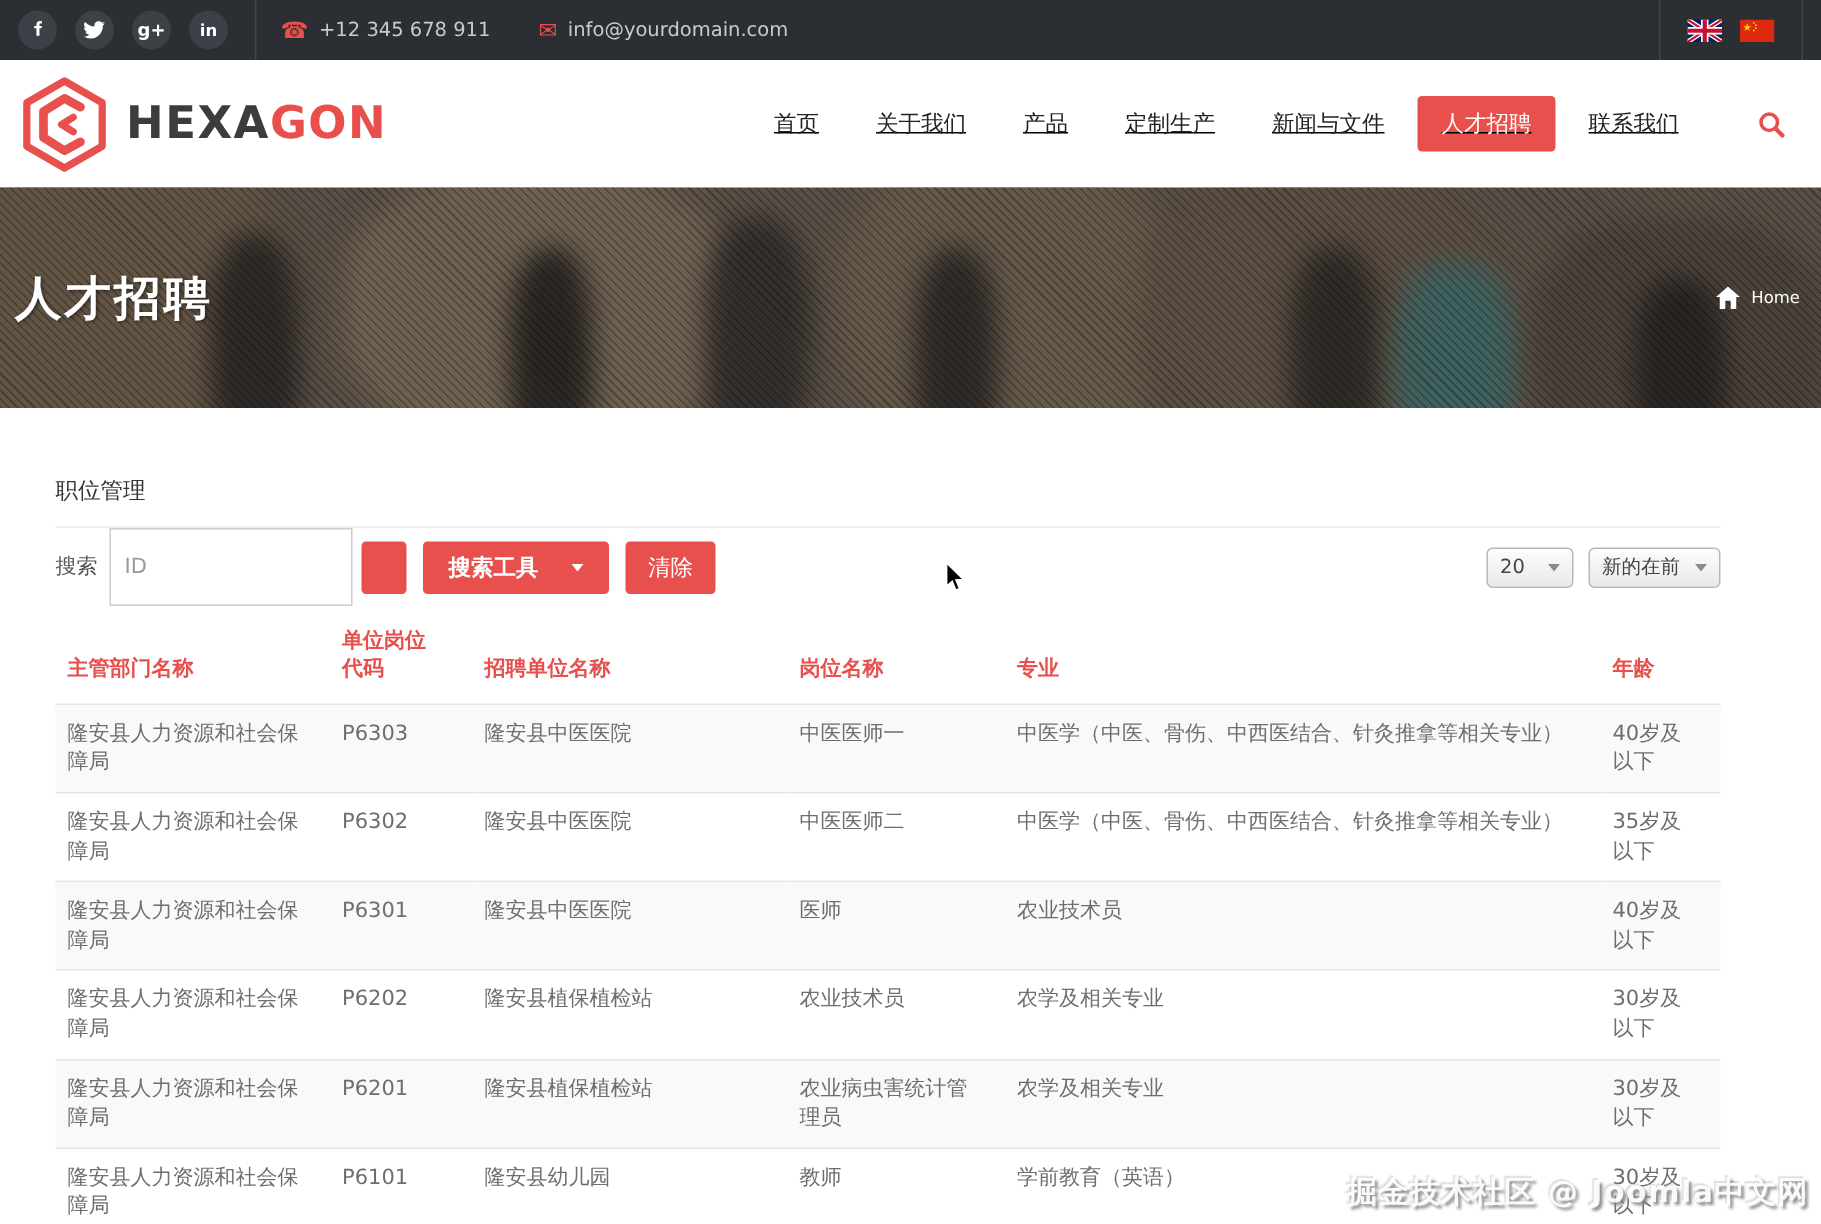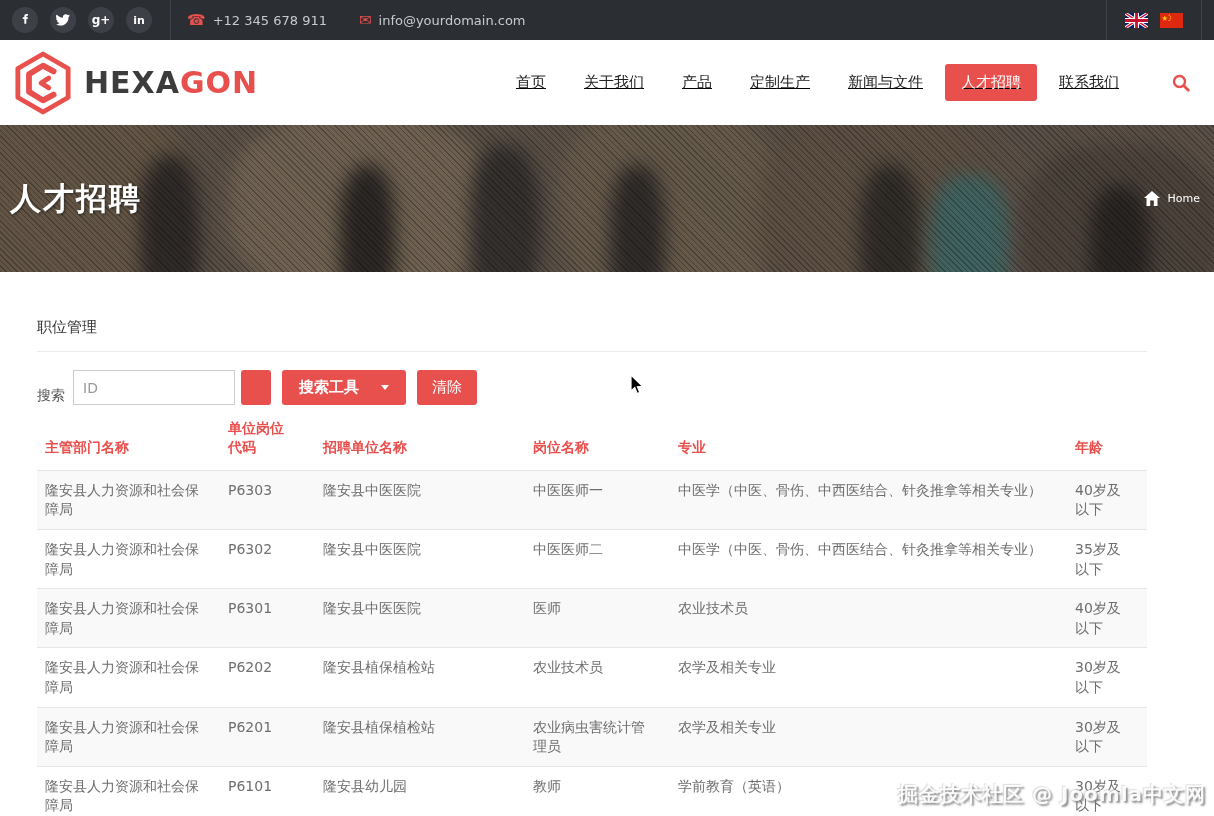--- a/index.html
+++ b/index.html
@@ -33,23 +33,23 @@
   .hatch { position:absolute; inset:0;
     background:repeating-linear-gradient(45deg, rgba(0,0,0,0.28) 0 1px, rgba(0,0,0,0) 1px 4px); }
   .banner-shade { position:absolute; inset:0; background:rgba(30,25,20,0.25); }
   .banner-inner { position:absolute; inset:0; display:flex; align-items:center; justify-content:space-between; padding:0 14px 0 10px; }
   .banner-title { color:#fff; font-size:31px; font-weight:bold; letter-spacing:2px; text-shadow:1px 1px 3px rgba(0,0,0,.5); }
   .breadcrumb { color:#fff; font-size:11px; display:flex; align-items:center; gap:8px; }
 
   
   .main { position:relative; padding:46px 67px 0 37px; }
   .section-title { font-size:15px; color:#333; padding-bottom:14px; border-bottom:1px solid #ececec; }
-  .toolbar { display:flex; align-items:flex-end; margin-top:18px; }
+  .toolbar { display:flex; align-items:center; }
   .search-label { font-size:14px; color:#555; margin-right:8px; }
-  .search-input { width:162px; height:35px; border:1px solid #ccc; padding:0 9px; font-size:14px; color:#333; outline:none; font-family:inherit; }
+  .search-input { width:162px; height:52px; border:1px solid #ccc; padding:0 9px; font-size:14px; color:#333; outline:none; font-family:inherit; }
   .search-input::placeholder { color:#9a9a9a; }
   .btn { background:#e8504d; color:#fff; border:none; height:35px; border-radius:3px; font-size:15px; cursor:pointer; font-family:inherit; }
   .btn-square { width:30px; margin-left:6px; }
   .btn-tools { margin-left:11px; padding:0 17px; display:flex; align-items:center; gap:22px;font-weight:bold; }
   .btn-clear { margin-left:11px; padding:0 15px; }
   .caret-down { width:0; height:0; border-left:4px solid transparent; border-right:4px solid transparent; border-top:5px solid #fff; display:inline-block; }
   .toolbar-right { margin-left:auto; display:flex; gap:10px; }
   .select { height:27px; min-width:58px; border:1px solid #b7b7b7; border-radius:4px;
     background:linear-gradient(#fdfdfd,#e9e9e9); display:flex; align-items:center; justify-content:space-between;
     padding:0 8px; font-size:13px; color:#444; cursor:pointer; gap:10px; }
@@ -180,20 +180,30 @@
 
   <div class="toolbar">
     <span class="search-label">搜索</span>
     <input class="search-input" type="text" placeholder="ID" style="">
     <button class="btn btn-square"></button>
     <button class="btn btn-tools">
       <span>搜索工具</span>
       <span class="caret-down"></span>
     </button>
     <button class="btn btn-clear">清除</button>
+    <div class="toolbar-right">
+      <div class="select">
+        <span>20</span>
+        <span class="sel-caret"></span>
+      </div>
+      <div class="select">
+        <span>新的在前</span>
+        <span class="sel-caret"></span>
+      </div>
+    </div>
   </div>
 
   <table>
     <colgroup>
         <col class="c0">
         <col class="c1">
         <col class="c2">
         <col class="c3">
         <col class="c4">
         <col class="c5">

